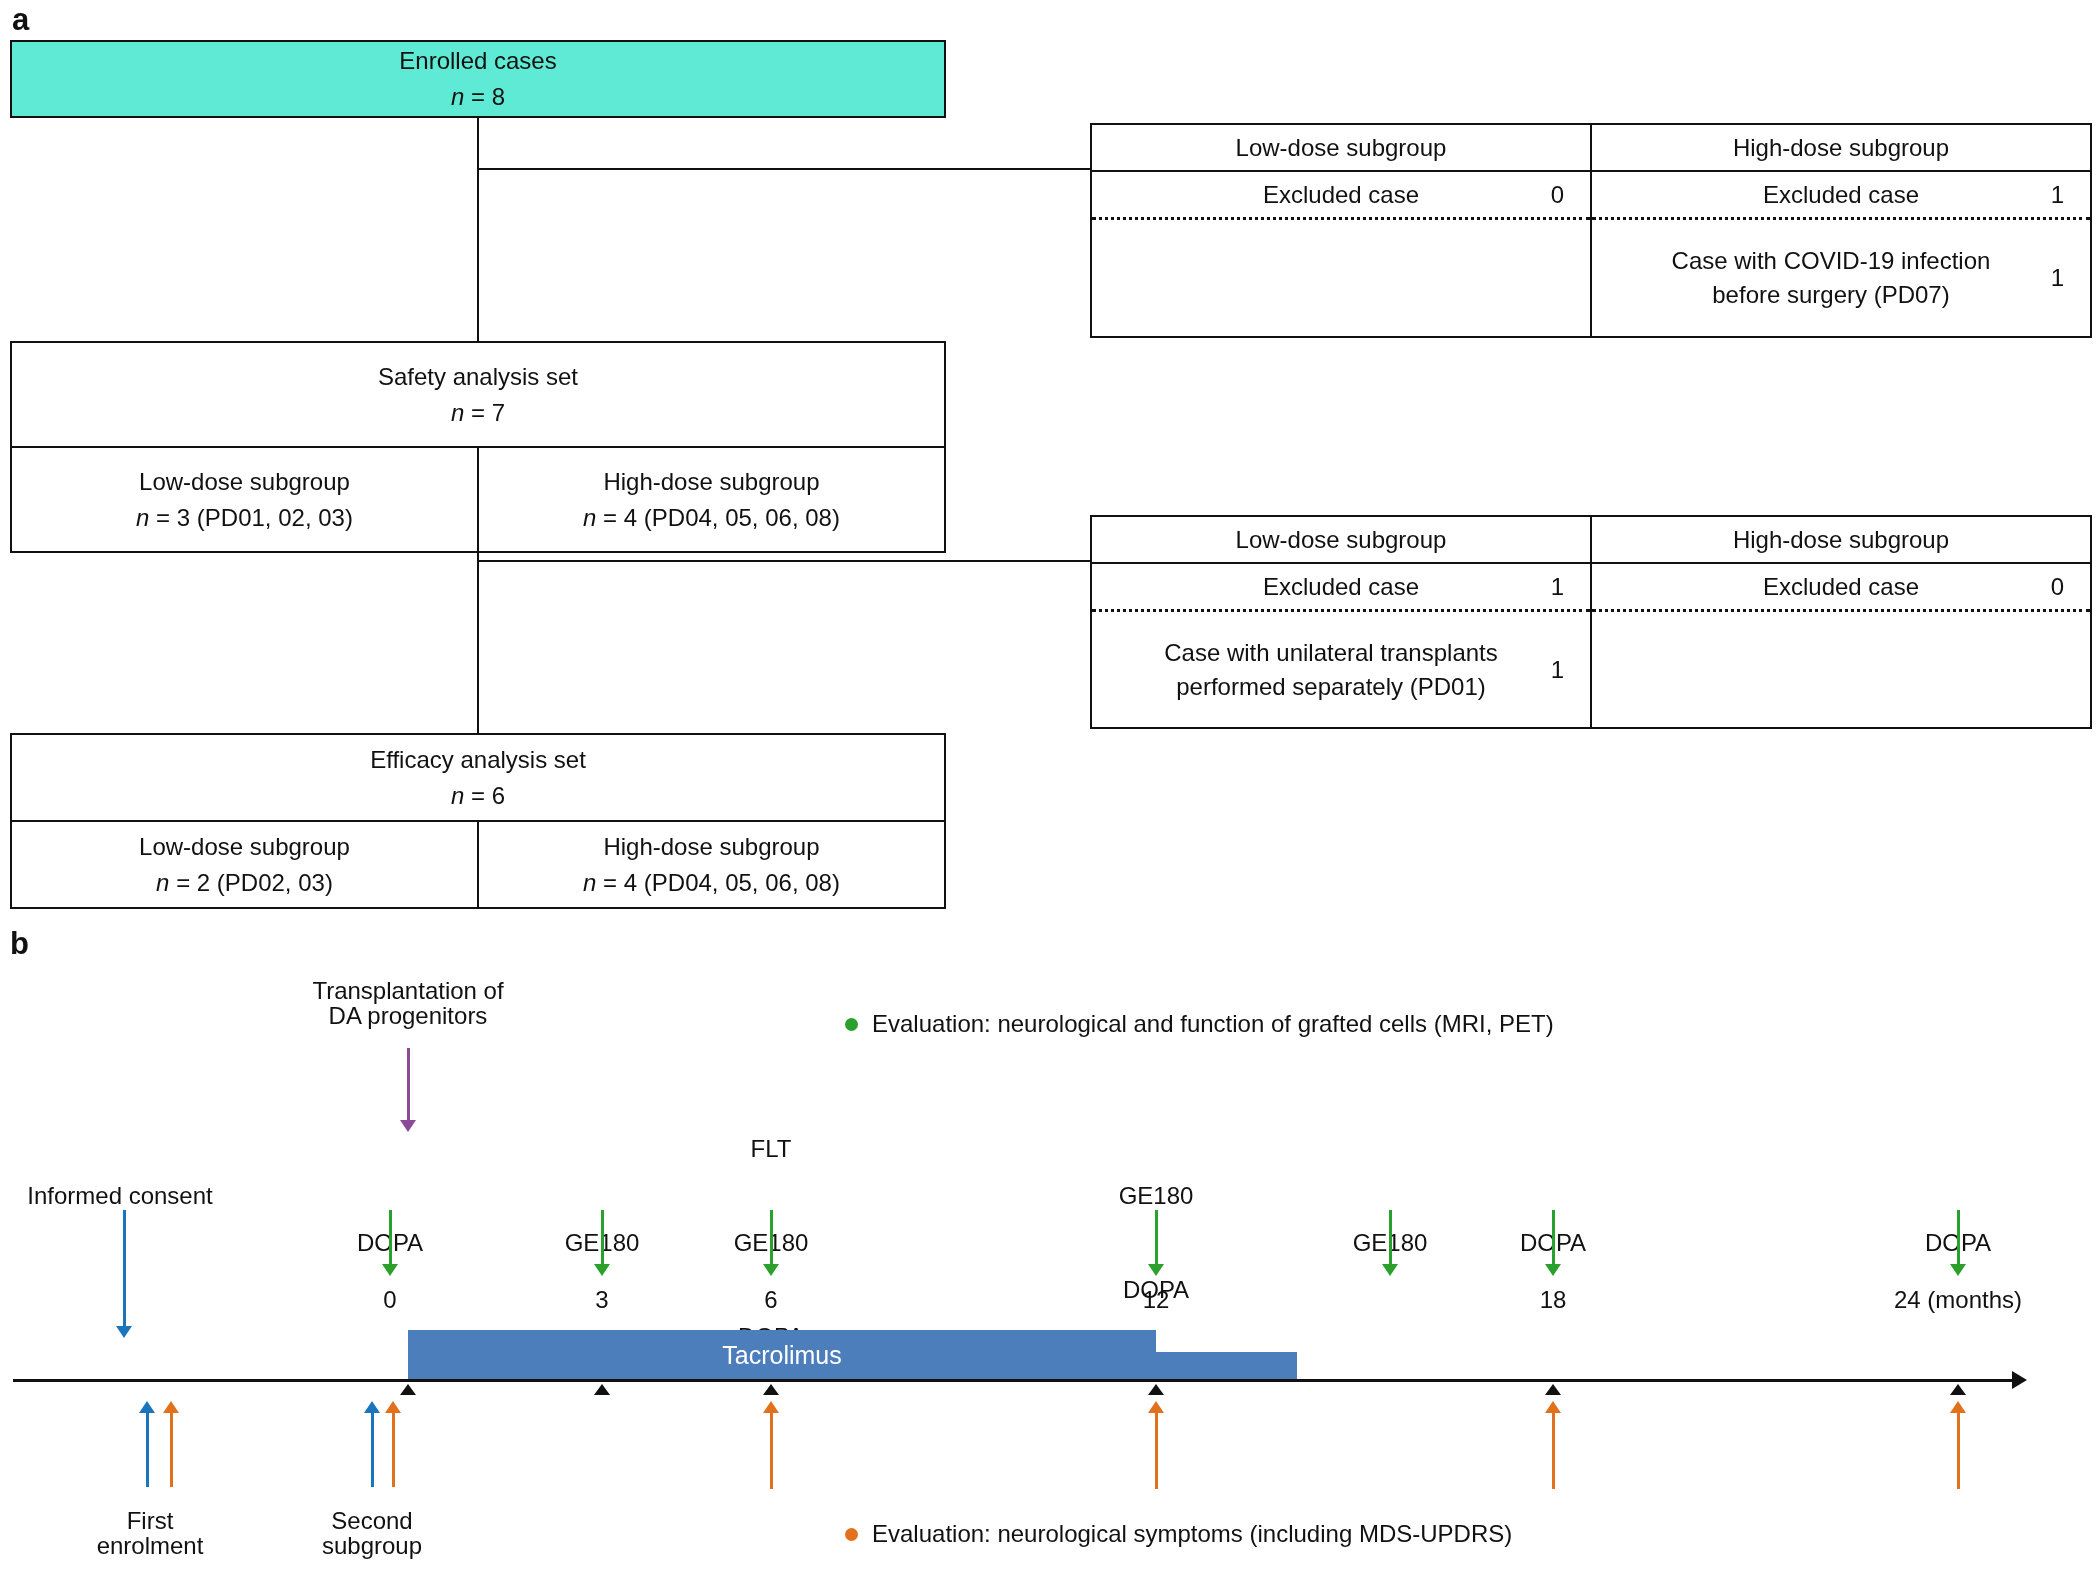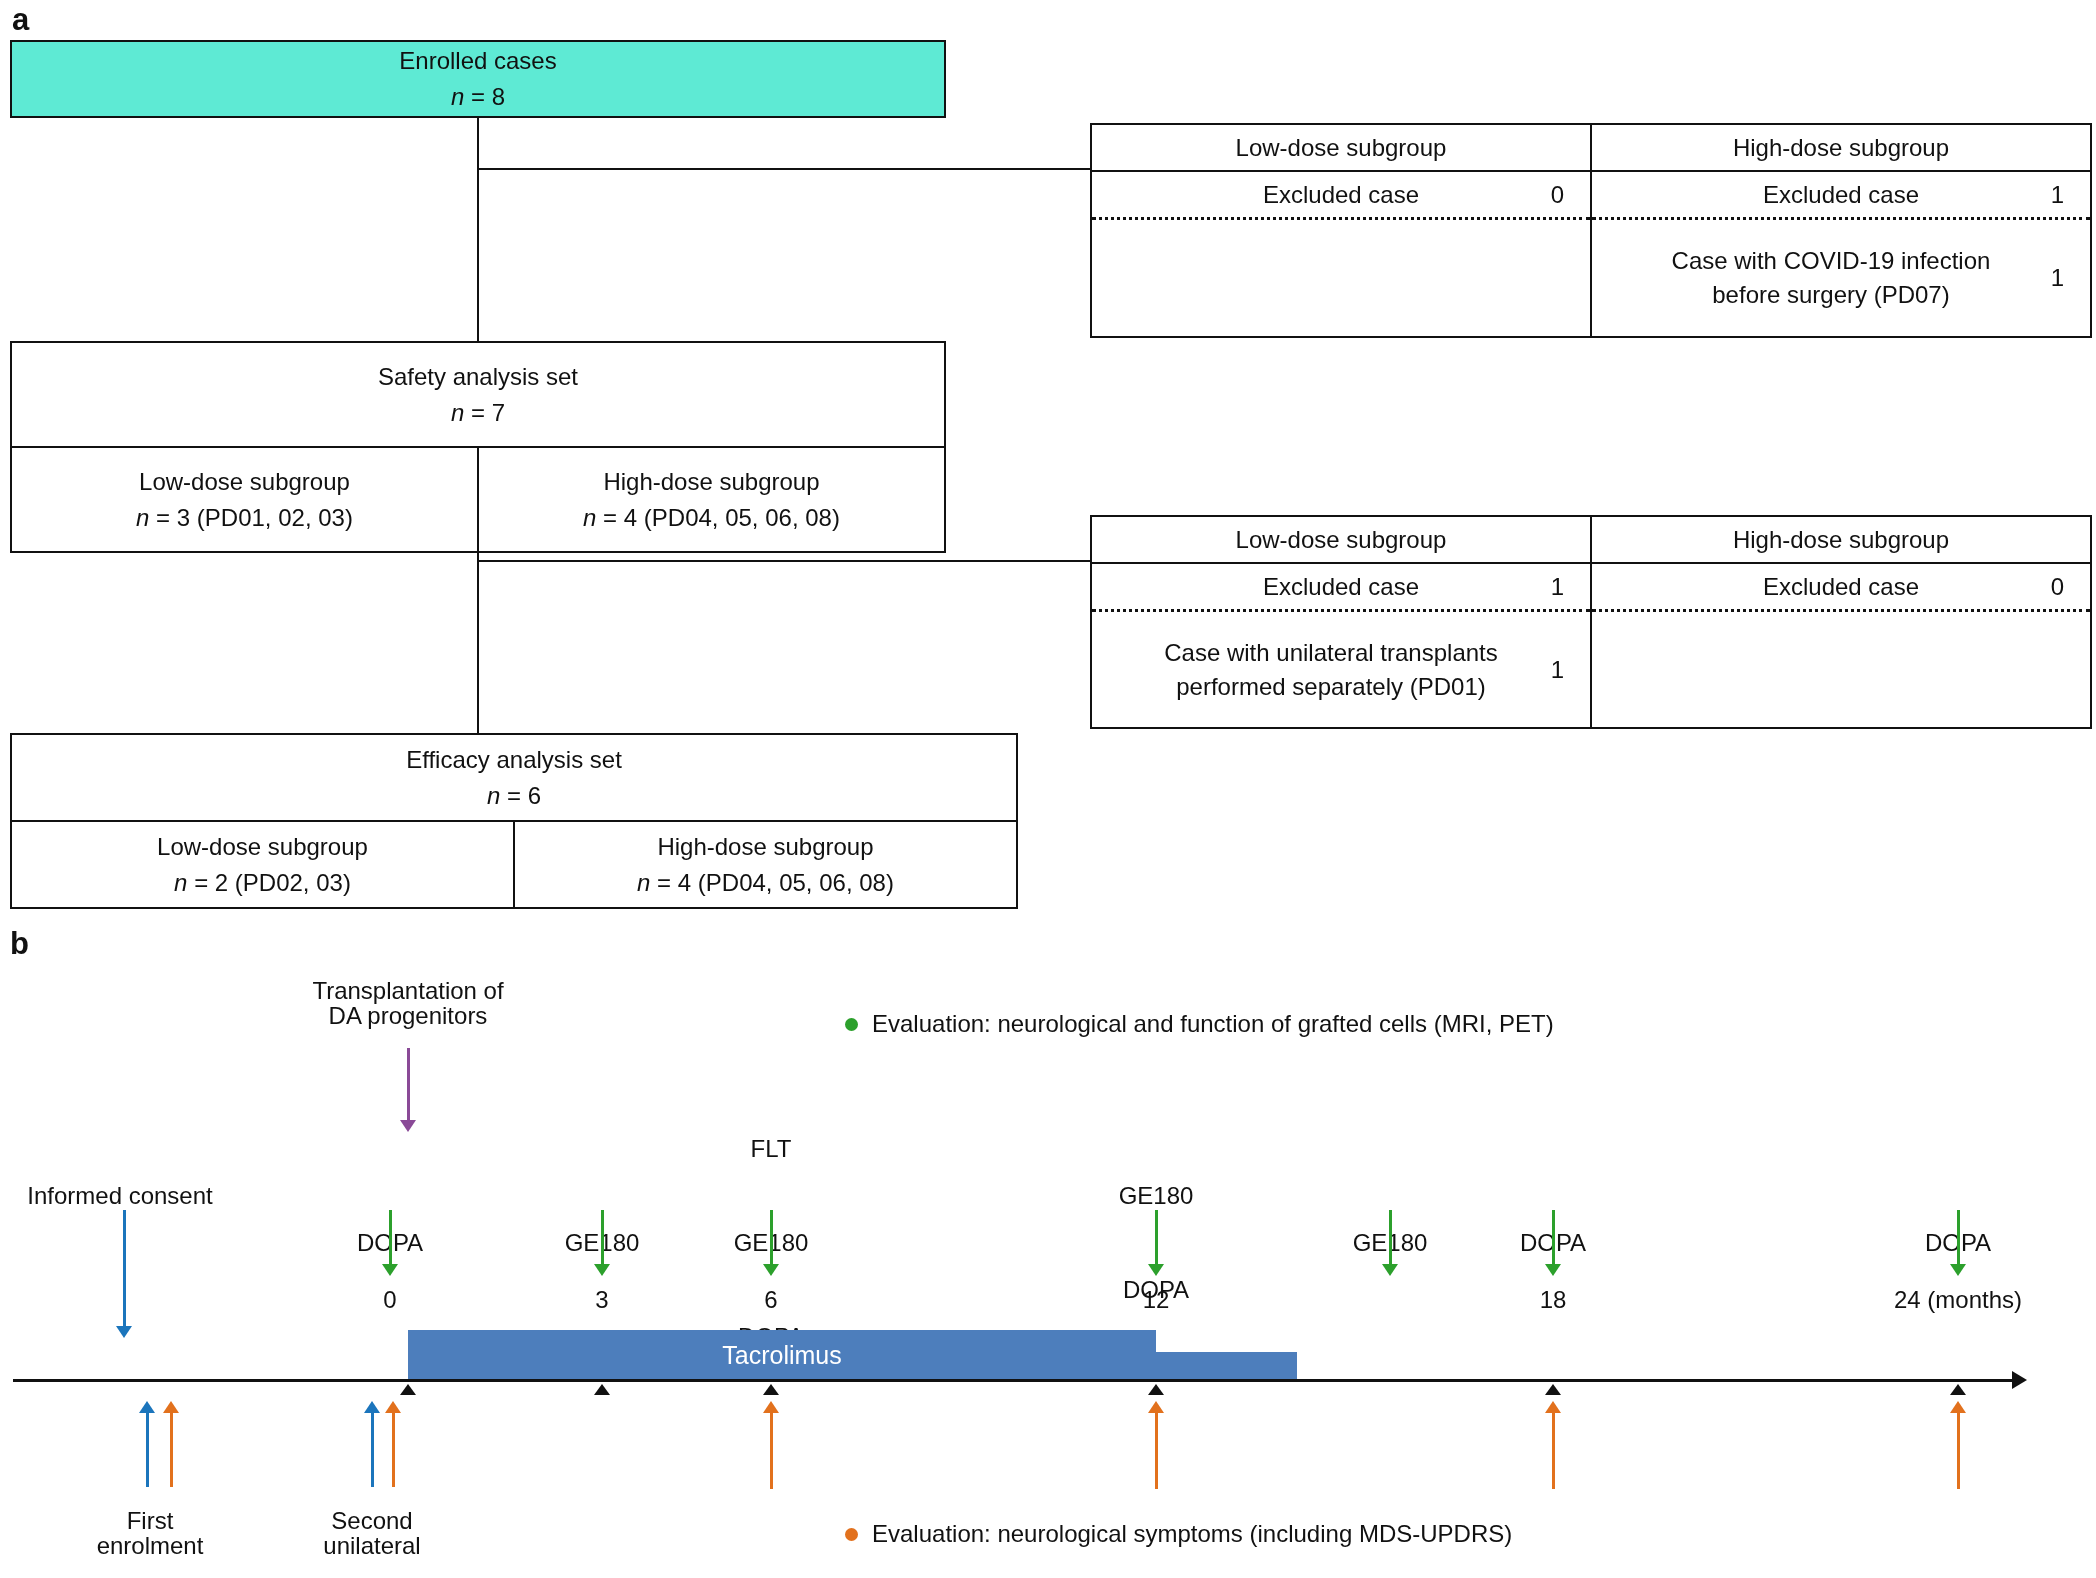--- a/index.html
+++ b/index.html
@@ -134,21 +134,21 @@
         <span>Excluded case</span>
         <span class="num">0</span>
       </div>
       <div class="excl-r">
         <span></span>
         <span class="num"></span>
       </div>
     </div>
   </div>
 
-  <div class="flow-group" style="left:10px;top:733px;width:1008px;height:176px;">
+  <div class="flow-group" style="left:10px;top:733px;width:936px;height:176px;">
     <div class="fg-title">
       <div>Efficacy analysis set</div>
       <div><i>n</i><span> = 6</span></div>
     </div>
     <div class="fg-split">
       <div class="fg-cell">
         <div>Low-dose subgroup</div>
         <div><i>n</i><span> = 2 (PD02, 03)</span></div>
       </div>
       <div class="fg-cell">
@@ -230,20 +230,20 @@
   <div class="arrow up c-blue" style="left:372px;top:1401px;height:86px;"></div>
   <div class="arrow up c-orange" style="left:393px;top:1401px;height:86px;"></div>
   <div class="arrow up c-orange" style="left:771px;top:1401px;height:88px;"></div>
   <div class="arrow up c-orange" style="left:1156px;top:1401px;height:88px;"></div>
   <div class="arrow up c-orange" style="left:1553px;top:1401px;height:88px;"></div>
   <div class="arrow up c-orange" style="left:1958px;top:1401px;height:88px;"></div>
 
   <div class="tlabel txt34" style="left:150px;top:1508px;">First
 enrolment</div>
   <div class="tlabel txt34" style="left:372px;top:1508px;">Second
-unilateral</div>
+subgroup</div>
 
   <div class="note" style="left:845px;top:1520px;">
     <span class="bullet" style="background:var(--orange);"></span>
     <span>Evaluation: neurological symptoms (including MDS-UPDRS)</span>
   </div>
 
 </div>
 
 </body></html>

